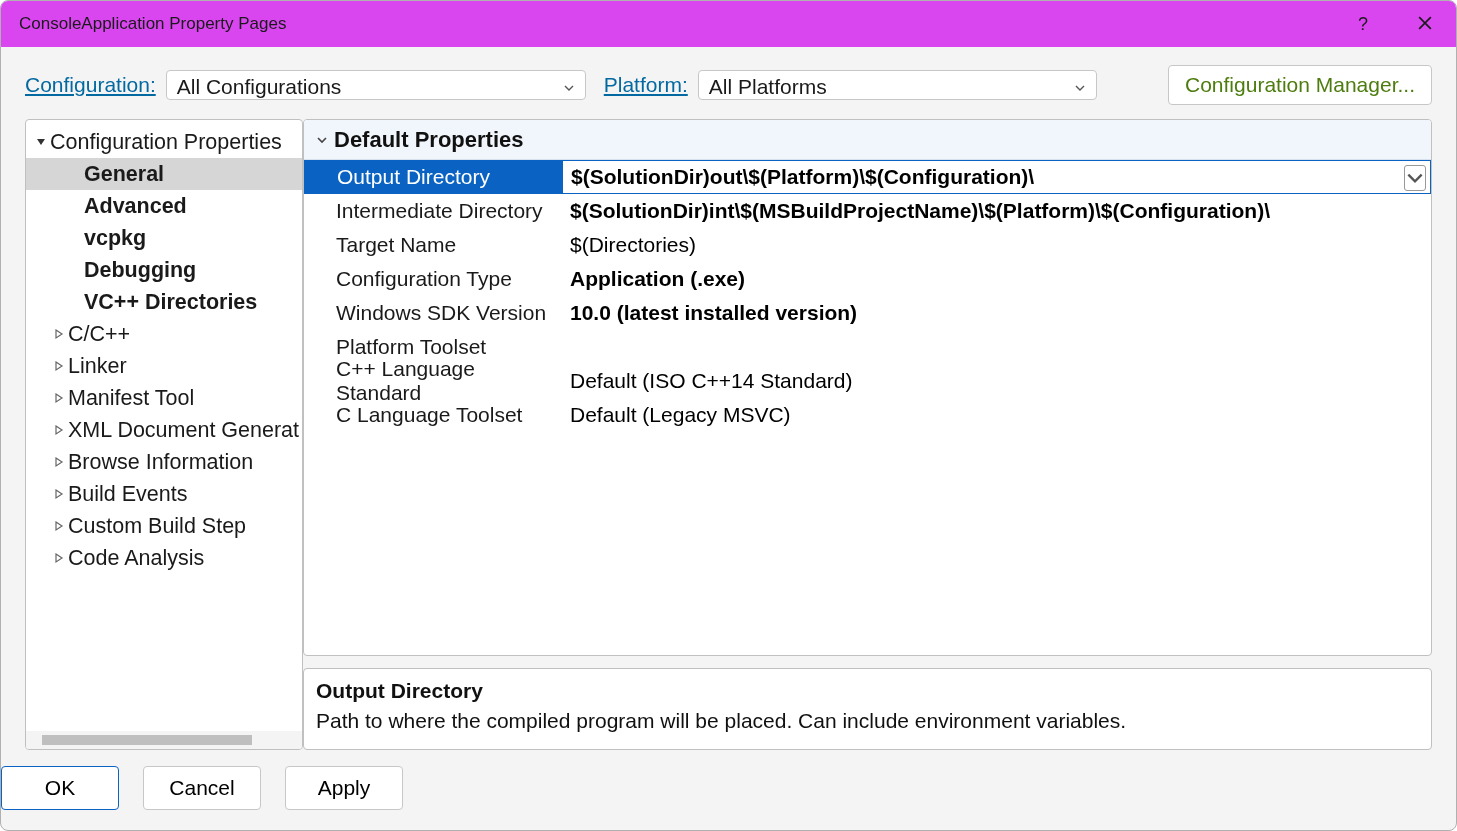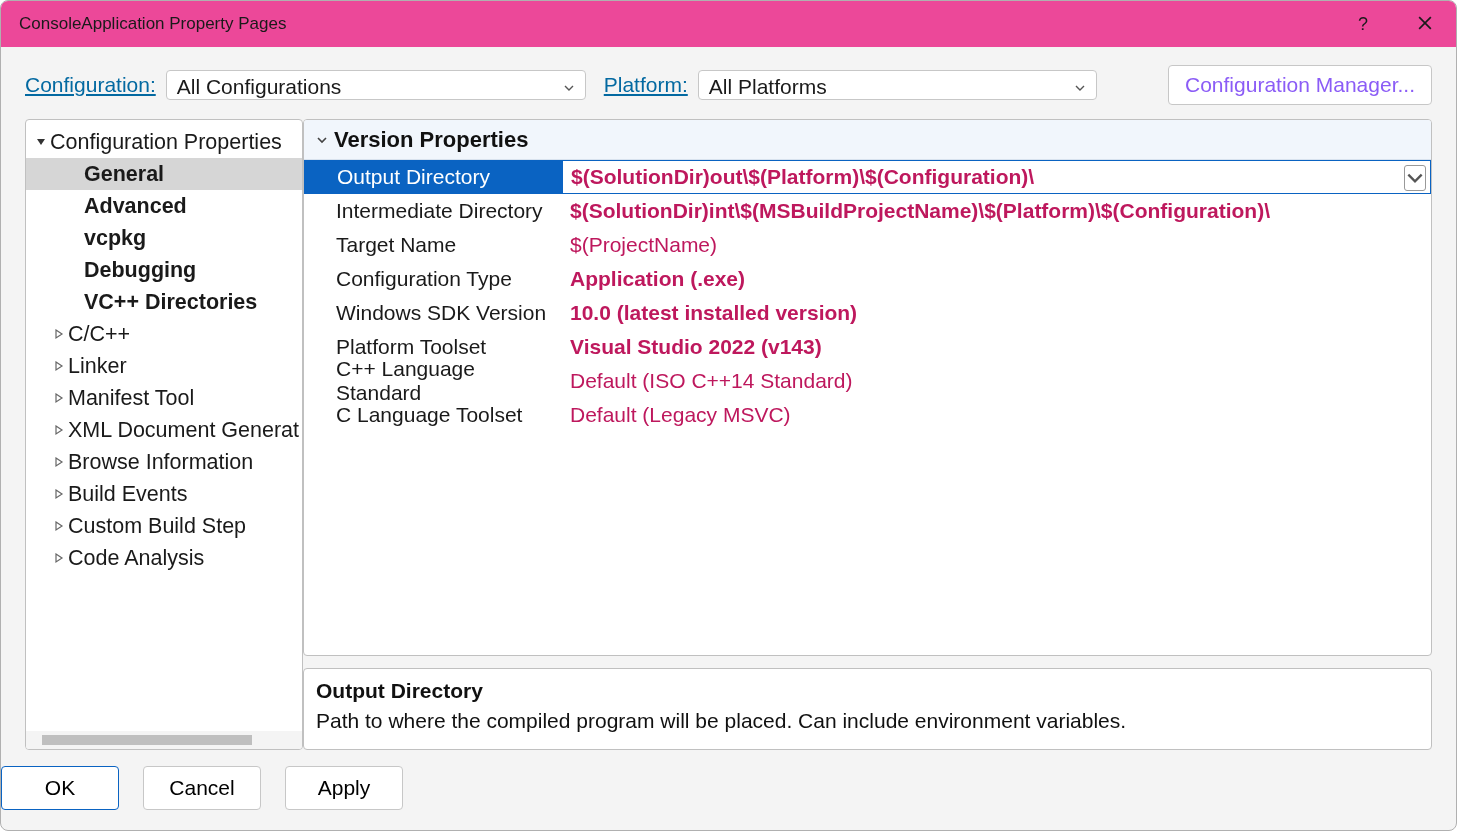--- a/index.html
+++ b/index.html
@@ -3,42 +3,42 @@
 <meta charset="utf-8">
 <style>
   * { box-sizing: border-box; margin: 0; padding: 0; font-family: "Segoe UI", Tahoma, sans-serif; }
   html, body { width: 1457px; height: 831px; overflow: hidden; }
   .window {
     width: 1457px; height: 831px; background: #f4f4f4; border: 1px solid #b0b0b0;
     display: flex; flex-direction: column; border-radius: 8px; overflow: hidden;
   }
   .titlebar {
     height: 46px; display: flex; align-items: center; justify-content: space-between;
-    padding: 0 14px 0 18px; background: #ec4899;
+    padding: 0 14px 0 18px; background: #d946ef;
   }
   .titlebar .title { font-size: 17px; color: #1a1a1a; }
   .titlebar .controls { display: flex; align-items: center; gap: 30px; }
   .titlebar .help, .titlebar .close { font-size: 18px; color: #1a1a1a; cursor: pointer; padding: 4px 10px; }
   .titlebar .close svg { width: 14px; height: 14px; }
   .config-row {
     display: flex; align-items: center; gap: 10px; padding: 18px 24px 14px 24px;
   }
   .config-row label { font-size: 21px; color: #0369a1; text-decoration: underline; }
   .dropdown {
     background: #fff; border: 1px solid #c7c7c7; border-radius: 4px;
     display: flex; align-items: center; justify-content: space-between;
     padding: 4px 10px 0 10px; font-size: 21px; color: #1a1a1a; cursor: pointer;
   }
   .dropdown .chev { margin-left: 6px; }
   .dd1 { width: 420px; }
   .dd2 { width: 399px; }
   .spacer-lbl { margin-left: 8px; }
   .cfgmgr-btn {
     background: #fff; border: 1px solid #c7c7c7; border-radius: 4px;
-    padding: 4px 16px; font-size: 21px; color: #8b5cf6; cursor: pointer;
+    padding: 4px 16px; font-size: 21px; color: #4d7c0f; cursor: pointer;
     margin-left: auto; height: 40px; display:flex; align-items:center;
   }
   .body-row {
     display: flex; flex: 1; padding: 0 24px 0 24px; min-height: 0;
   }
   .tree {
     width: 278px; background: #fff; border: 1px solid #c0c0c0; border-radius: 4px;
     overflow: hidden; position: relative; display:flex; flex-direction:column;
   }
   .tree-inner { flex:1; overflow:hidden; padding: 6px 0 0 0; font-size: 21.5px; color:#1a1a1a; }
@@ -55,21 +55,21 @@
     flex:1; background:#fff; border:1px solid #c0c0c0; border-radius:4px; overflow:hidden;
     display:flex; flex-direction:column;
   }
   .grid-header {
     background:#f1f6fc; border-bottom:1px solid #d8e2ee; display:flex; align-items:center;
     height:40px; padding-left:6px; font-size:22px; font-weight:700; color:#111;
   }
   .grid-header .chev2 { width:24px; display:inline-flex; justify-content:center; font-size:14px; color:#444; }
   .prop-row { display:flex; align-items:stretch; height:34px; font-size:21px; }
   .prop-row .pname { width:258px; padding-left:32px; display:flex; align-items:center; color:#1a1a1a; }
-  .prop-row .pvalue { flex:1; padding-left:8px; display:flex; align-items:center; color:#be185d; position:relative; }
+  .prop-row .pvalue { flex:1; padding-left:8px; display:flex; align-items:center; color:#000000; position:relative; }
   .prop-row.bold .pvalue { font-weight:700; }
   .prop-row.selected .pname { background:#0a63c2; color:#fff; }
   .prop-row.selected { border:1px solid #0a63c2; }
   .dd-caret {
     position:absolute; right:4px; top:4px; width:22px; height:26px; border:1px solid #999;
     border-radius:3px; background:#fff; display:flex; align-items:center; justify-content:center;
     font-size:12px; color:#444;
   }
   .desc {
     background:#fff; border:1px solid #c0c0c0; border-radius:4px;
@@ -227,50 +227,49 @@
     </div>
 
     <div class="right-col">
       <div class="grid">
         <div class="grid-header">
           <span class="chev2">
               <svg viewBox="0 0 12 12">
                 <polyline points="2,4 6,8 10,4" fill="none" stroke="#444" stroke-width="1.6"></polyline>
               </svg>
             </span>
-          <span>Version Properties</span>
+          <span>Default Properties</span>
         </div>
         <div id="grid-body">
             <div class="prop-row bold selected">
               <div class="pname">Output Directory</div>
               <div class="pvalue">$(SolutionDir)out\$(Platform)\$(Configuration)\<span class="dd-caret">
                   <svg viewBox="0 0 12 12">
                     <polyline points="2,4 6,8 10,4" fill="none" stroke="#555" stroke-width="1.4"></polyline>
                   </svg>
                 </span></div>
             </div>
             <div class="prop-row bold">
               <div class="pname">Intermediate Directory</div>
               <div class="pvalue">$(SolutionDir)int\$(MSBuildProjectName)\$(Platform)\$(Configuration)\</div>
             </div>
             <div class="prop-row">
               <div class="pname">Target Name</div>
-              <div class="pvalue">$(ProjectName)</div>
+              <div class="pvalue">$(Directories)</div>
             </div>
             <div class="prop-row bold">
               <div class="pname">Configuration Type</div>
               <div class="pvalue">Application (.exe)</div>
             </div>
             <div class="prop-row bold">
               <div class="pname">Windows SDK Version</div>
               <div class="pvalue">10.0 (latest installed version)</div>
             </div>
             <div class="prop-row bold">
               <div class="pname">Platform Toolset</div>
-              <div class="pvalue">Visual Studio 2022 (v143)</div>
             </div>
             <div class="prop-row">
               <div class="pname">C++ Language Standard</div>
               <div class="pvalue">Default (ISO C++14 Standard)</div>
             </div>
             <div class="prop-row">
               <div class="pname">C Language Toolset</div>
               <div class="pvalue">Default (Legacy MSVC)</div>
             </div>
           </div>

